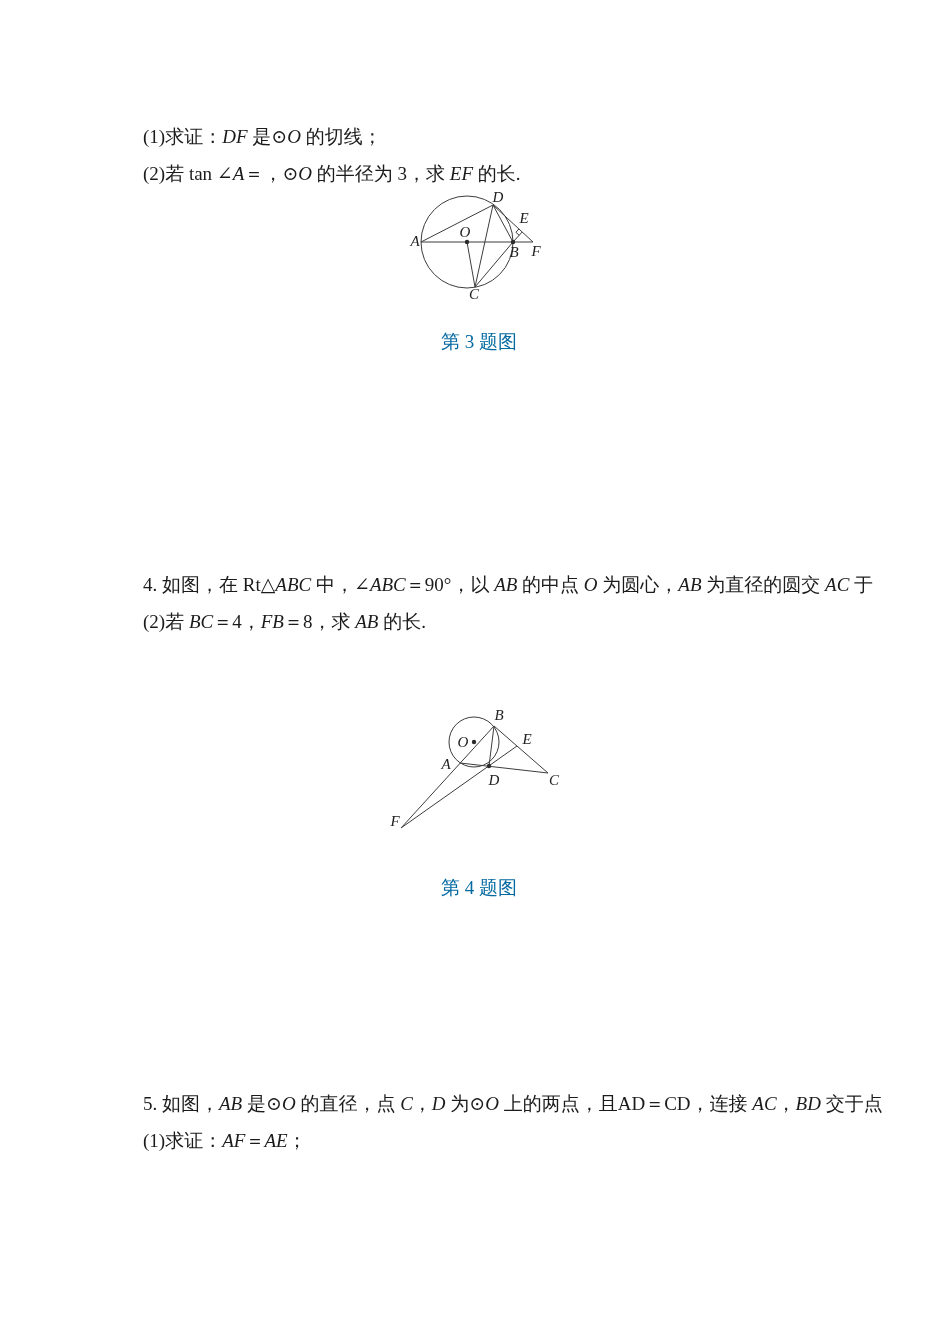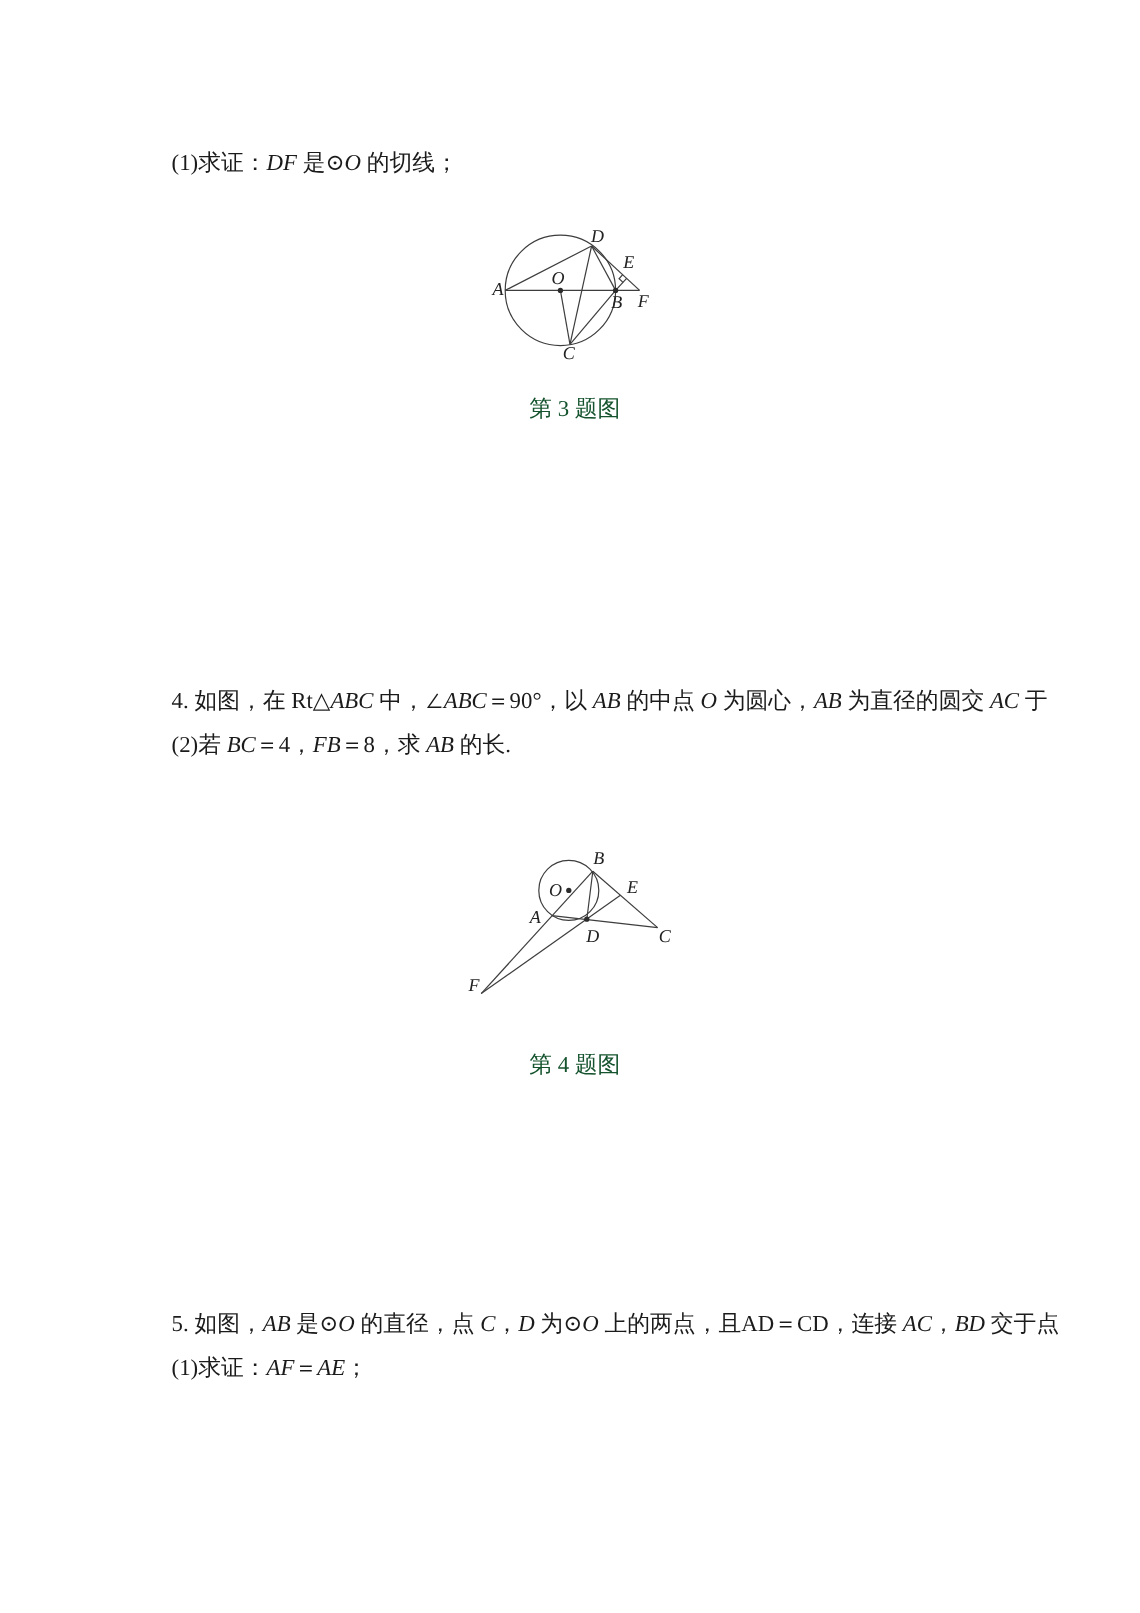--- a/index.html
+++ b/index.html
@@ -32,30 +32,31 @@
     font-size: 15px;
     fill: #222222;
     text-anchor: middle;
   }
   .caption {
     position: absolute;
     width: 190px;
     text-align: center;
     font-size: 19px;
     line-height: 25px;
-    color: #14532d;
+    color: #0369a1;
   }
 </style>
 </head>
 <body>
 
 <div class="page">
 
   <div class="tblock" style="top:118px;">
       <div class="line"><span class="run">(1)求证：</span><span class="run var">DF</span><span class="run"> 是⊙</span><span class="run var">O</span><span class="run"> 的切线；</span></div>
+      <div class="line"><span class="run">(2)若 tan ∠</span><span class="run var">A</span><span class="run">＝，⊙</span><span class="run var">O</span><span class="run"> 的半径为 3，求 </span><span class="run var">EF</span><span class="run"> 的长.</span></div>
     </div>
 
   <svg class="fig" style="left:380px; top:185px;" width="200" height="130" viewBox="0 0 200 130">
     <circle class="ring" cx="87" cy="57" r="46"></circle>
     <line x1="41" y1="57" x2="153" y2="57"></line>
     <line x1="41" y1="57" x2="113" y2="20"></line>
     <line x1="113" y1="20" x2="95" y2="102"></line>
     <line x1="113" y1="20" x2="133" y2="57"></line>
     <line x1="113" y1="20" x2="153" y2="57"></line>
     <line x1="87" y1="57" x2="95" y2="102"></line>
@@ -68,21 +69,21 @@
     <text x="85" y="52">O</text>
     <text x="118" y="17">D</text>
     <text x="144" y="38">E</text>
     <text x="134" y="72">B</text>
     <text x="156" y="71">F</text>
     <text x="94" y="114">C</text>
   </svg>
 
   <div class="caption" style="left:384px; top:329px;">第 3 题图</div>
 
-  <div class="tblock" style="top:566px;font-family:Liberation Serif, serif;">
+  <div class="tblock" style="top:566px;">
       <div class="line fill"><span class="run">4. 如图，在 Rt△</span><span class="run var">ABC</span><span class="run"> 中，∠</span><span class="run var">ABC</span><span class="run">＝90°，以 </span><span class="run var">AB</span><span class="run"> 的中点 </span><span class="run var">O</span><span class="run"> 为圆心，</span><span class="run var">AB</span><span class="run"> 为直径的圆交 </span><span class="run var">AC</span><span class="run"> 于</span></div>
       <div class="line"><span class="run">(2)若 </span><span class="run var">BC</span><span class="run">＝4，</span><span class="run var">FB</span><span class="run">＝8，求 </span><span class="run var">AB</span><span class="run"> 的长.</span></div>
     </div>
 
   <svg class="fig" style="left:385px; top:705px;" width="185" height="135" viewBox="0 0 185 135">
     <circle class="ring" cx="89" cy="37" r="25"></circle>
     <line x1="16" y1="123" x2="109" y2="21"></line>
     <line x1="16" y1="123" x2="132" y2="41"></line>
     <line x1="75" y1="58" x2="163" y2="68"></line>
     <line x1="109" y1="21" x2="163" y2="68"></line>

